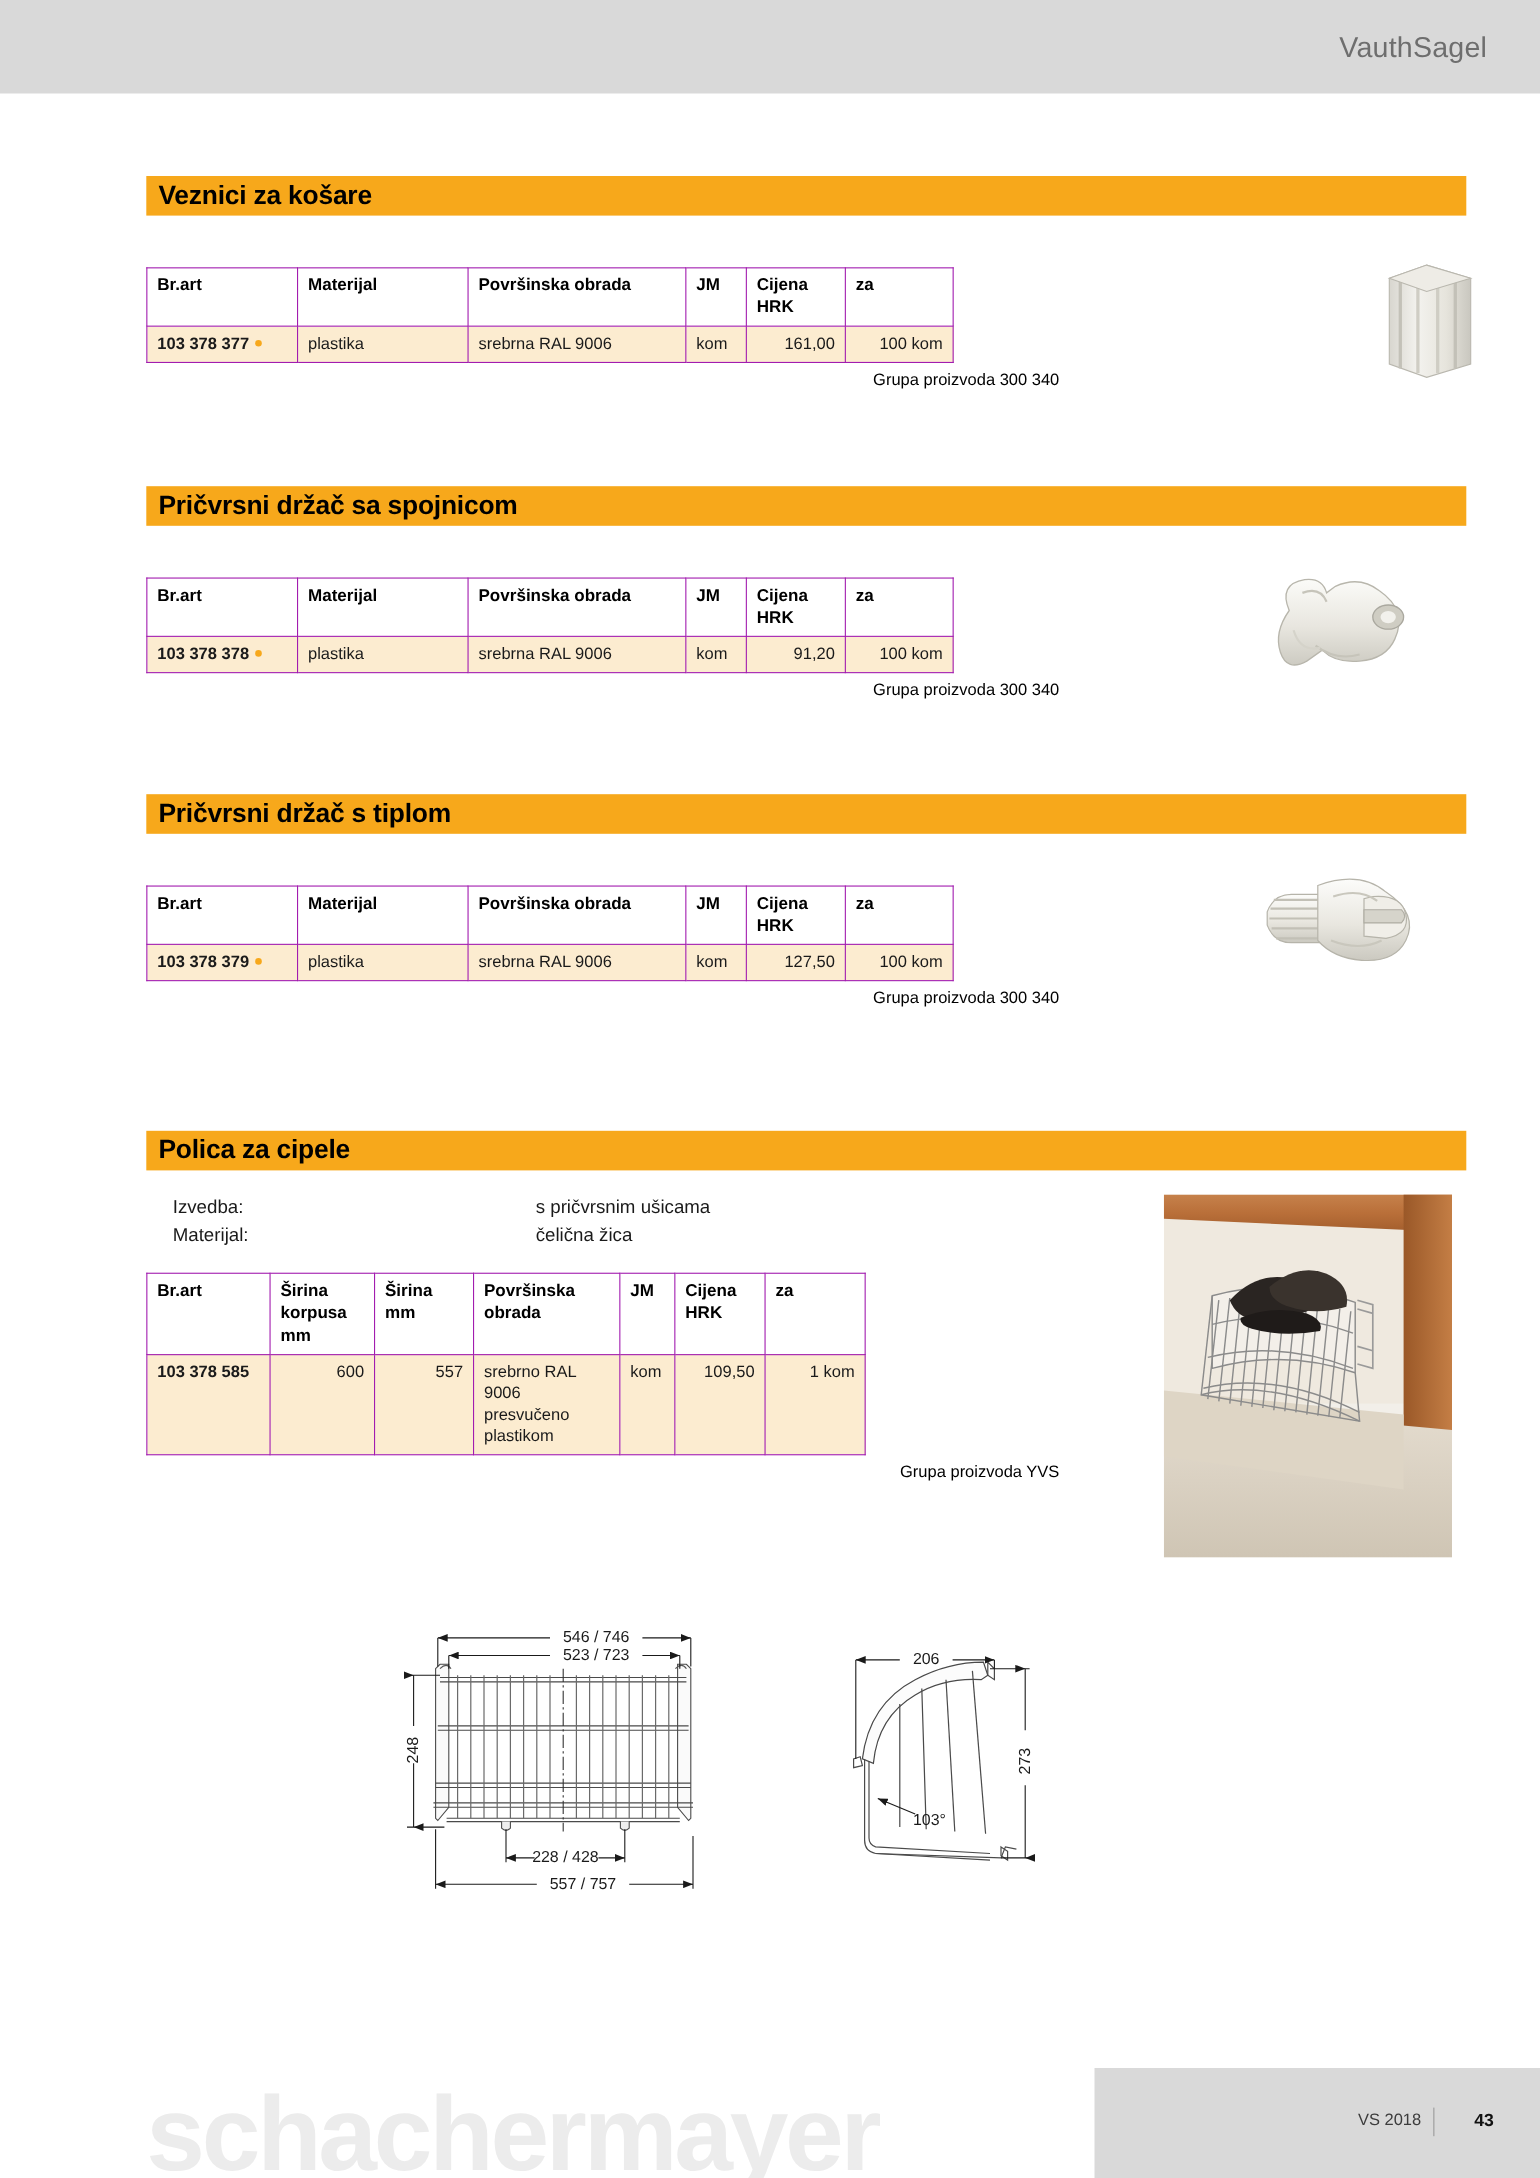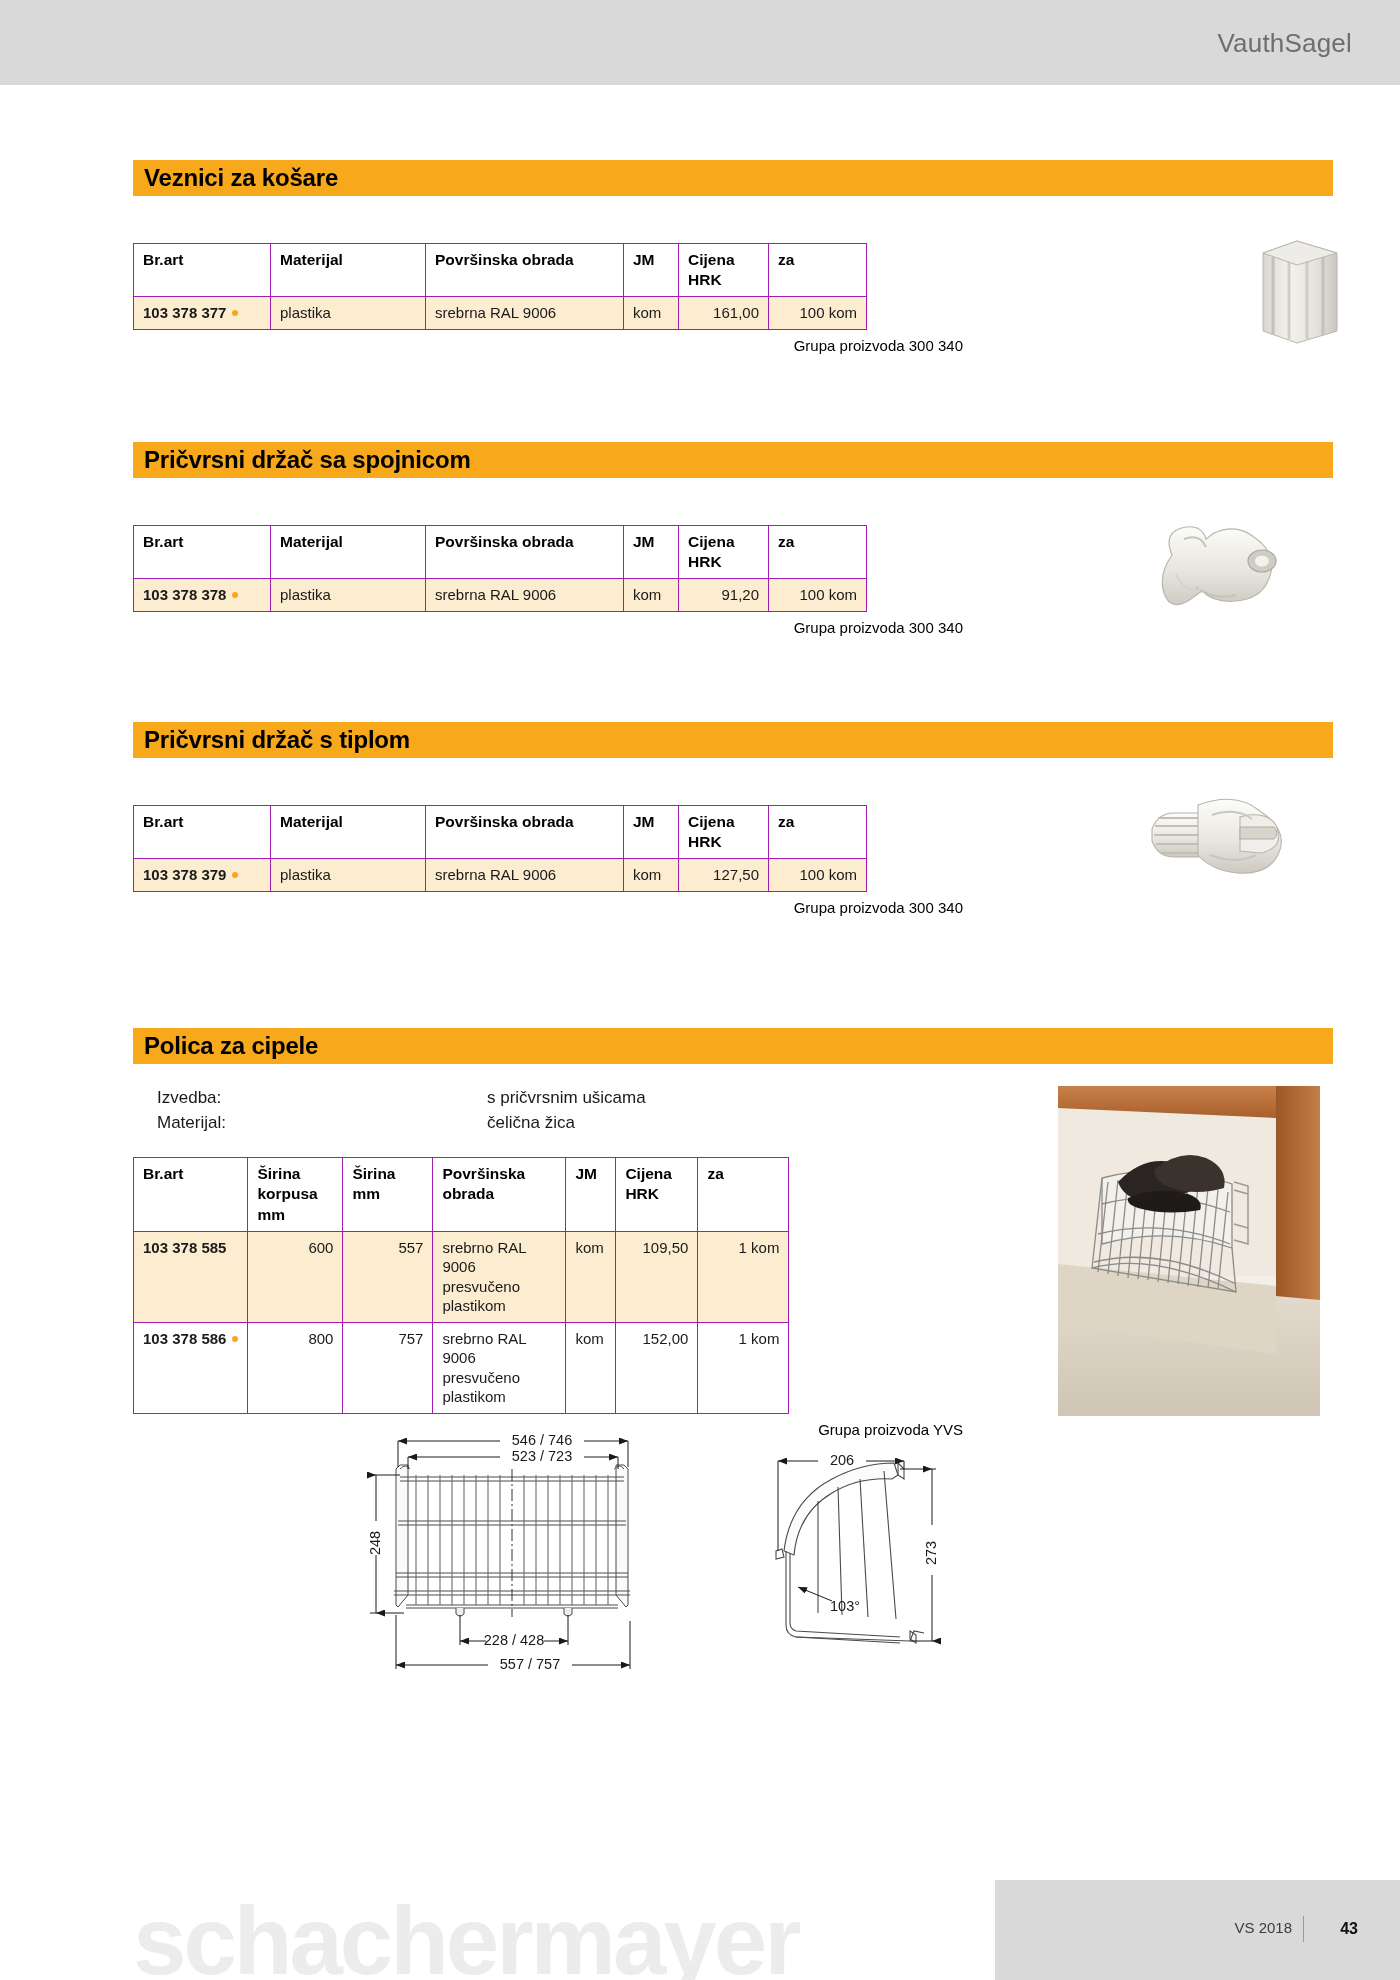--- a/index.html
+++ b/index.html
@@ -115,21 +115,21 @@
   .footer-sep{
     position:absolute; right:96px; bottom:38px;
     width:1px; height:26px; background:#9a9a9a;
   }
   .footer-page{
     position:absolute; right:42px; bottom:42px;
     font-size:16px; font-weight:bold; color:#111;
   }
 
   
-  .drawing{ position:absolute; left:360px; top:1425px; }
+  .drawing{ position:absolute; left:360px; top:1473px; }
   .dim-text{ font-size:14.5px; fill:#1a1a1a; font-family:"Liberation Sans", sans-serif; }
 </style>
 </head>
 <body>
 
 <div class="page-header">
   <div class="brand-name">VauthSagel</div>
 </div>
 
 <div class="section" style="top:160px;">
@@ -344,29 +344,20 @@
     <tbody>
       <tr class="alt">
         <td class="art"><span>103 378 585</span></td>
         <td class="num">600</td>
         <td class="num">557</td>
         <td><span>srebrno RAL 9006</span><br><span>presvučeno plastikom</span></td>
         <td>kom</td>
         <td class="num">109,50</td>
         <td class="num">1 kom</td>
       </tr>
-      <tr class="plain">
-        <td class="art"><span>103 378 586</span><span class="dot"></span></td>
-        <td class="num">800</td>
-        <td class="num">757</td>
-        <td><span>srebrno RAL 9006</span><br><span>presvučeno plastikom</span></td>
-        <td>kom</td>
-        <td class="num">152,00</td>
-        <td class="num">1 kom</td>
-      </tr>
     </tbody>
   </table>
   <div class="group-note">Grupa proizvoda YVS</div>
 </div>
 
 <div class="photo" style="left:1058px; top:1086px;">
   <svg width="262" height="330" viewBox="0 0 262 330">
     <defs>
       <linearGradient id="wood" x1="0" y1="0" x2="0" y2="1">
         <stop offset="0%" stop-color="#c6814b"></stop>

